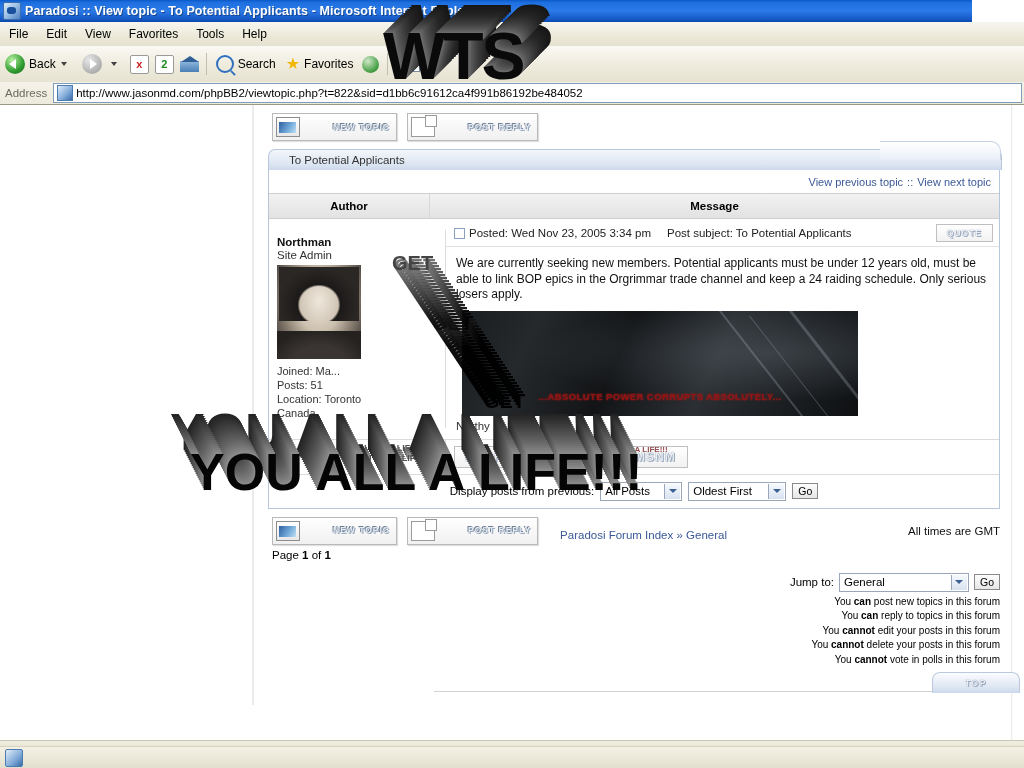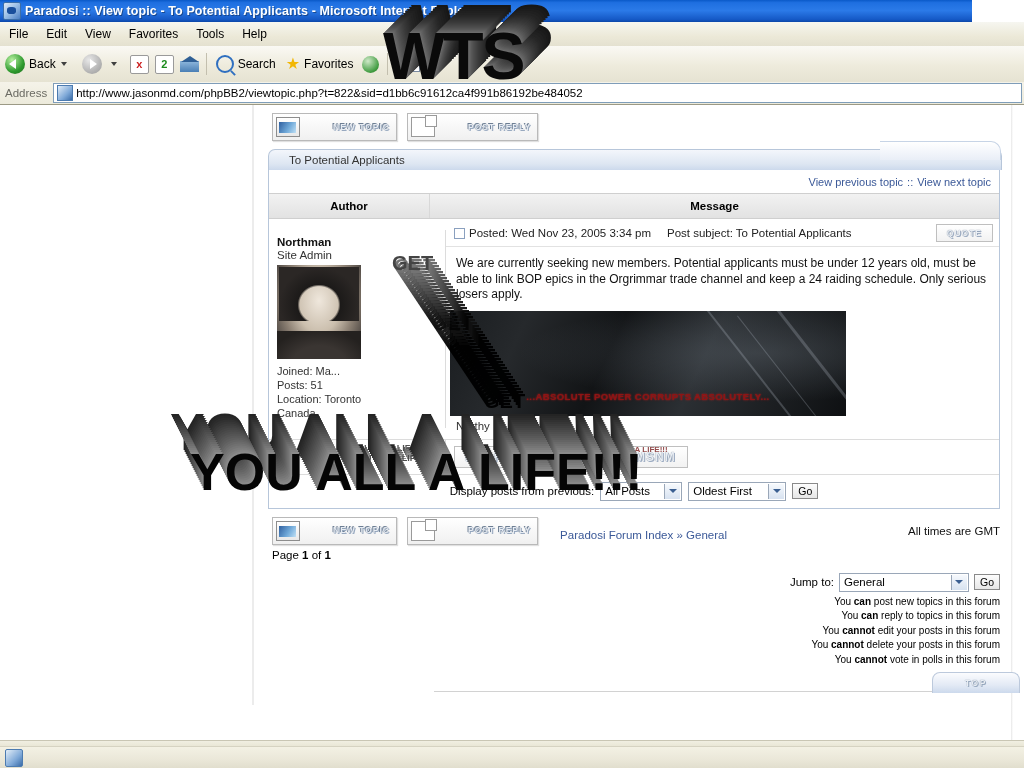--- a/index.html
+++ b/index.html
@@ -165,21 +165,21 @@
   .posted{ font-size:11.5px; color:#222;}
   .subject{ font-size:11.5px; color:#222; margin-left:16px;}
   .quotebtn{
     margin-left:auto; border:1px solid #bfbfbf; background:linear-gradient(#fff,#f2f2f2);
     padding:3px 10px; font-size:8.5px; font-weight:bold; letter-spacing:1px;
     color:#e9eef4; text-shadow:0 0 1px #5a6b82, 1px 1px 0 #a4b3c8;
   }
   .msgbody{ padding:9px 12px 4px 10px; font-size:12px; line-height:15.5px; color:#111; }
   .signature{ padding:4px 10px 2px 0px; }
   .sigimg{
-    width:396px; height:105px; margin-left:4px;
+    width:396px; height:105px; margin-left:16px;
     background:
       radial-gradient(ellipse at 78% 40%, rgba(120,130,140,.30) 0%, rgba(0,0,0,0) 55%),
       linear-gradient(115deg,#1a1d20 0%, #26292c 18%, #121416 40%, #2b2f33 62%, #0e1012 100%);
     position:relative; overflow:hidden;
   }
   .sigimg .streak{ position:absolute; background:rgba(190,200,210,.25); transform:rotate(-38deg);}
   .sigtext{
     position:absolute; left:0; right:0; bottom:14px; text-align:center;
     font-size:9.5px; font-weight:bold; letter-spacing:.4px;
     color:#8e1414; text-shadow:0 0 2px #c01b1b;

